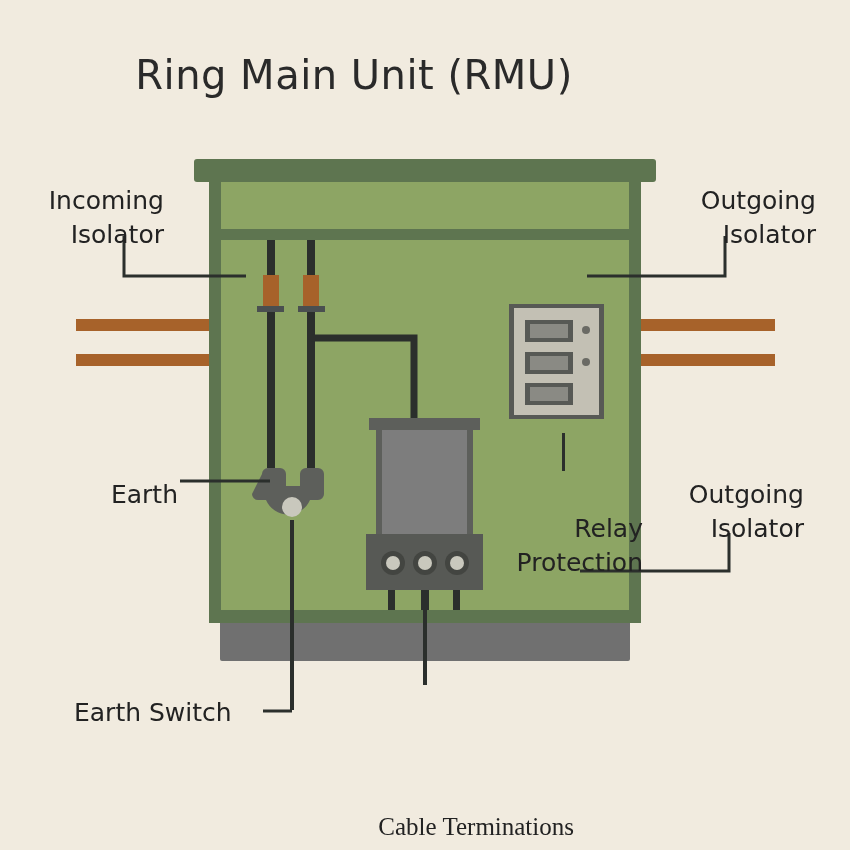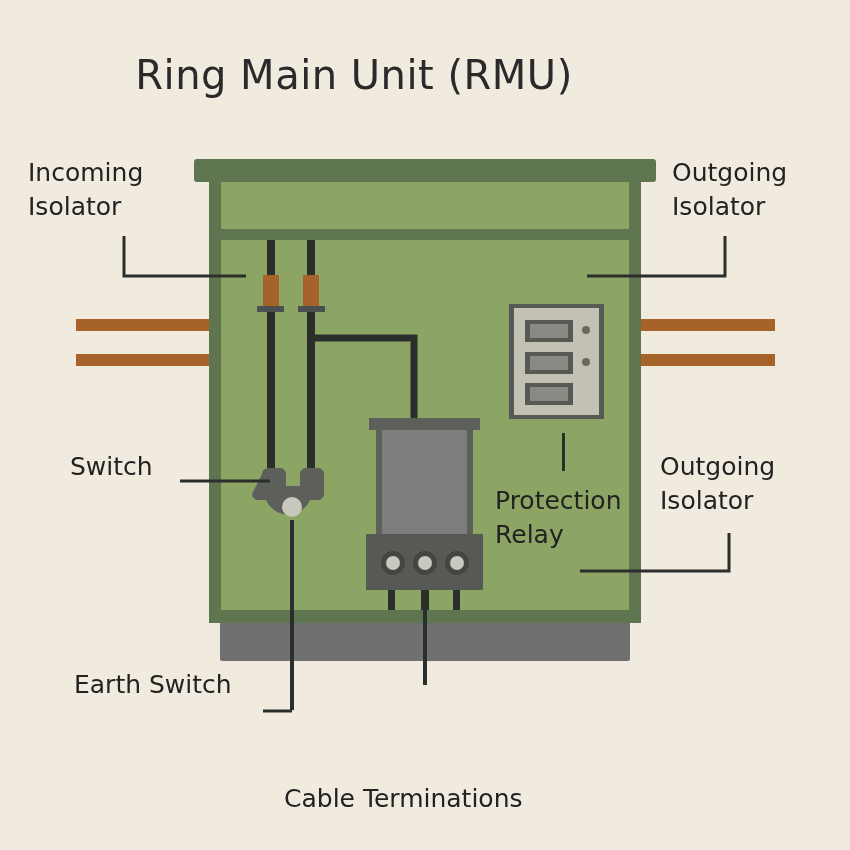--- a/index.html
+++ b/index.html
@@ -1,20 +1,20 @@
 <!DOCTYPE html>
 <html><head>
 <meta charset="utf-8">
 <style>
   html, body { margin:0; padding:0; }
   body { width:850px; height:850px; background:#f1ebdf; position:relative; overflow:hidden;
          font-family:"DejaVu Sans", sans-serif; color:#222; }
   .title { position:absolute; top:52px; left:0; width:708px; text-align:center;
            font-size:40px; font-weight:500; color:#2a2a2a; letter-spacing:0.5px; }
-  .lbl { position:absolute; font-size:25px; line-height:34px; color:#222; text-align:left; white-space:nowrap; }
+  .lbl { position:absolute; font-size:25px; line-height:34px; color:#222; text-align:right; white-space:nowrap;margin-top:28px; }
   svg { position:absolute; left:0; top:0; }
   sub { font-size:16px; vertical-align:-5px; }
 </style>
 </head>
 <body>
 
 <div class="title">Ring Main Unit (RMU)</div>
 
 <svg width="850" height="850">
 
@@ -87,26 +87,26 @@
 
 <div class="lbl" style="left:28px;top:156px;width:136px;">
   <div>Incoming</div>
   <div>Isolator</div>
 </div>
 <div class="lbl" style="left:672px;top:156px;width:144px;">
   <div>Outgoing</div>
   <div>Isolator</div>
 </div>
 <div class="lbl" style="left:70px;top:450px;width:108px;">
-  <div>Switch</div>
+  <div>Earth</div>
 </div>
 <div class="lbl" style="left:495px;top:484px;width:148px;">
+  <div>Relay</div>
   <div>Protection</div>
-  <div>Relay</div>
 </div>
 <div class="lbl" style="left:660px;top:450px;width:144px;">
   <div>Outgoing</div>
   <div>Isolator</div>
 </div>
 <div class="lbl" style="left:74px;top:668px;">Earth Switch</div>
 <div class="lbl" style="left:330px;top:692px;width:226px;">
 </div>
-<div class="lbl" style="left:284px;top:782px;width:304px;">Cable Terminations</div>
+<div class="lbl" style="left:270px;top:782px;width:304px;font-family:Liberation Serif, serif;">Cable Terminations</div>
 
 </body></html>

